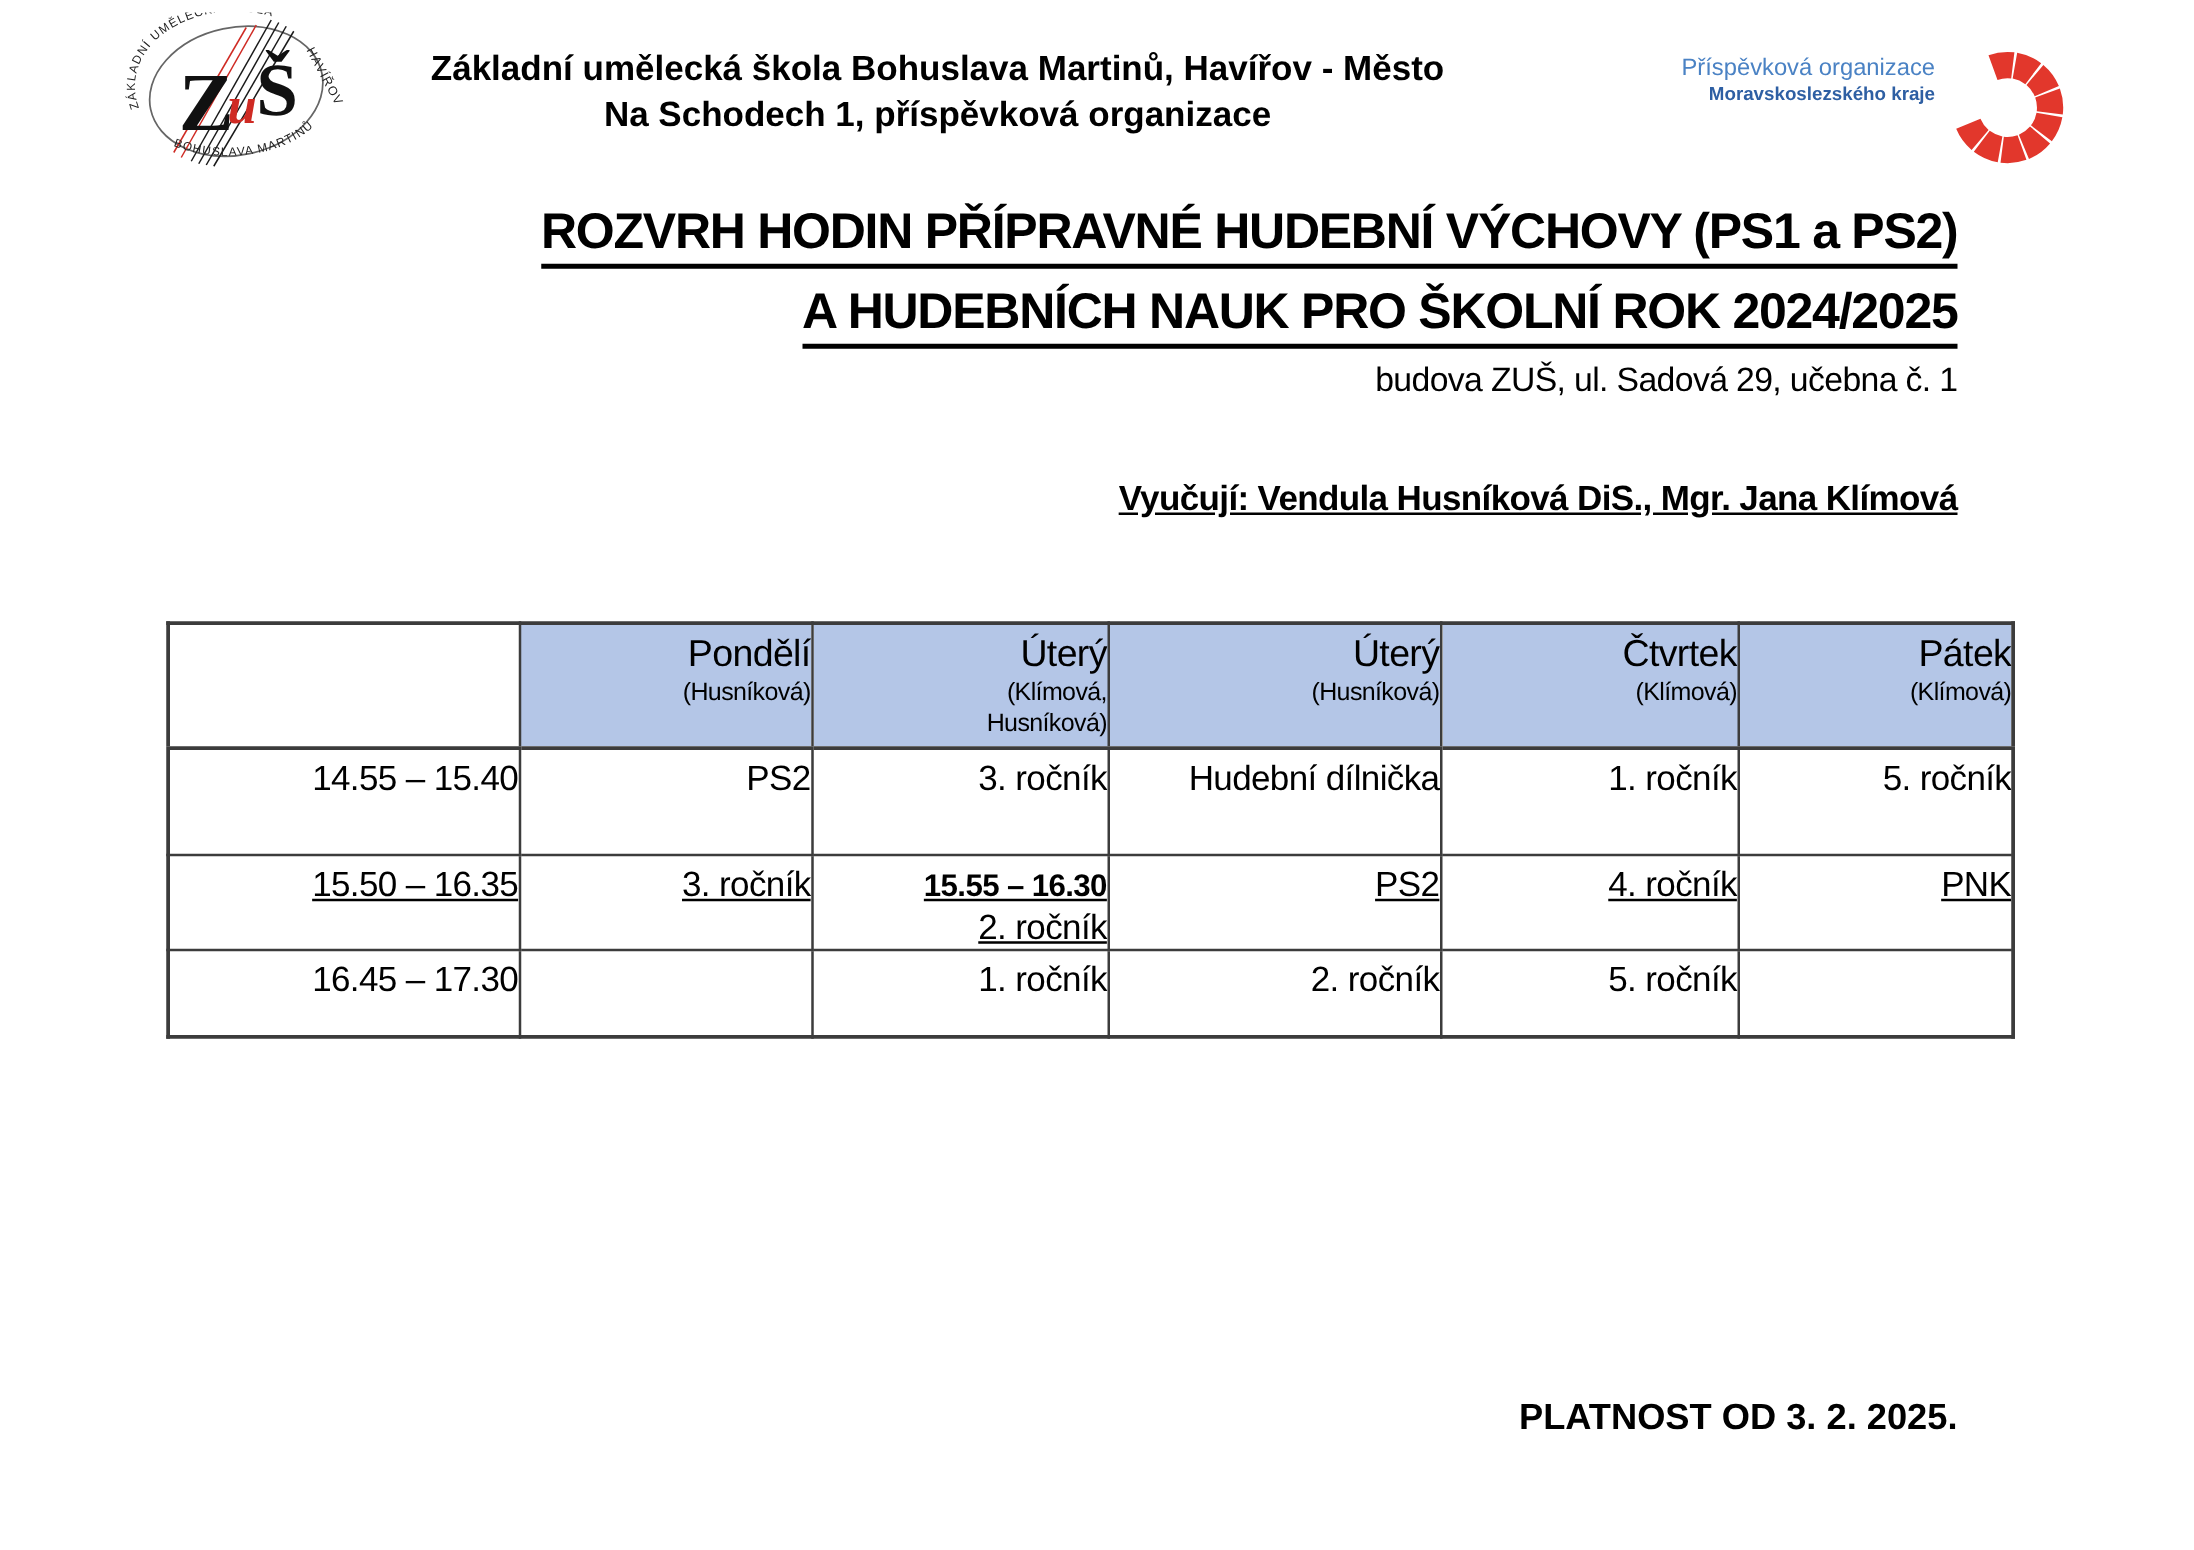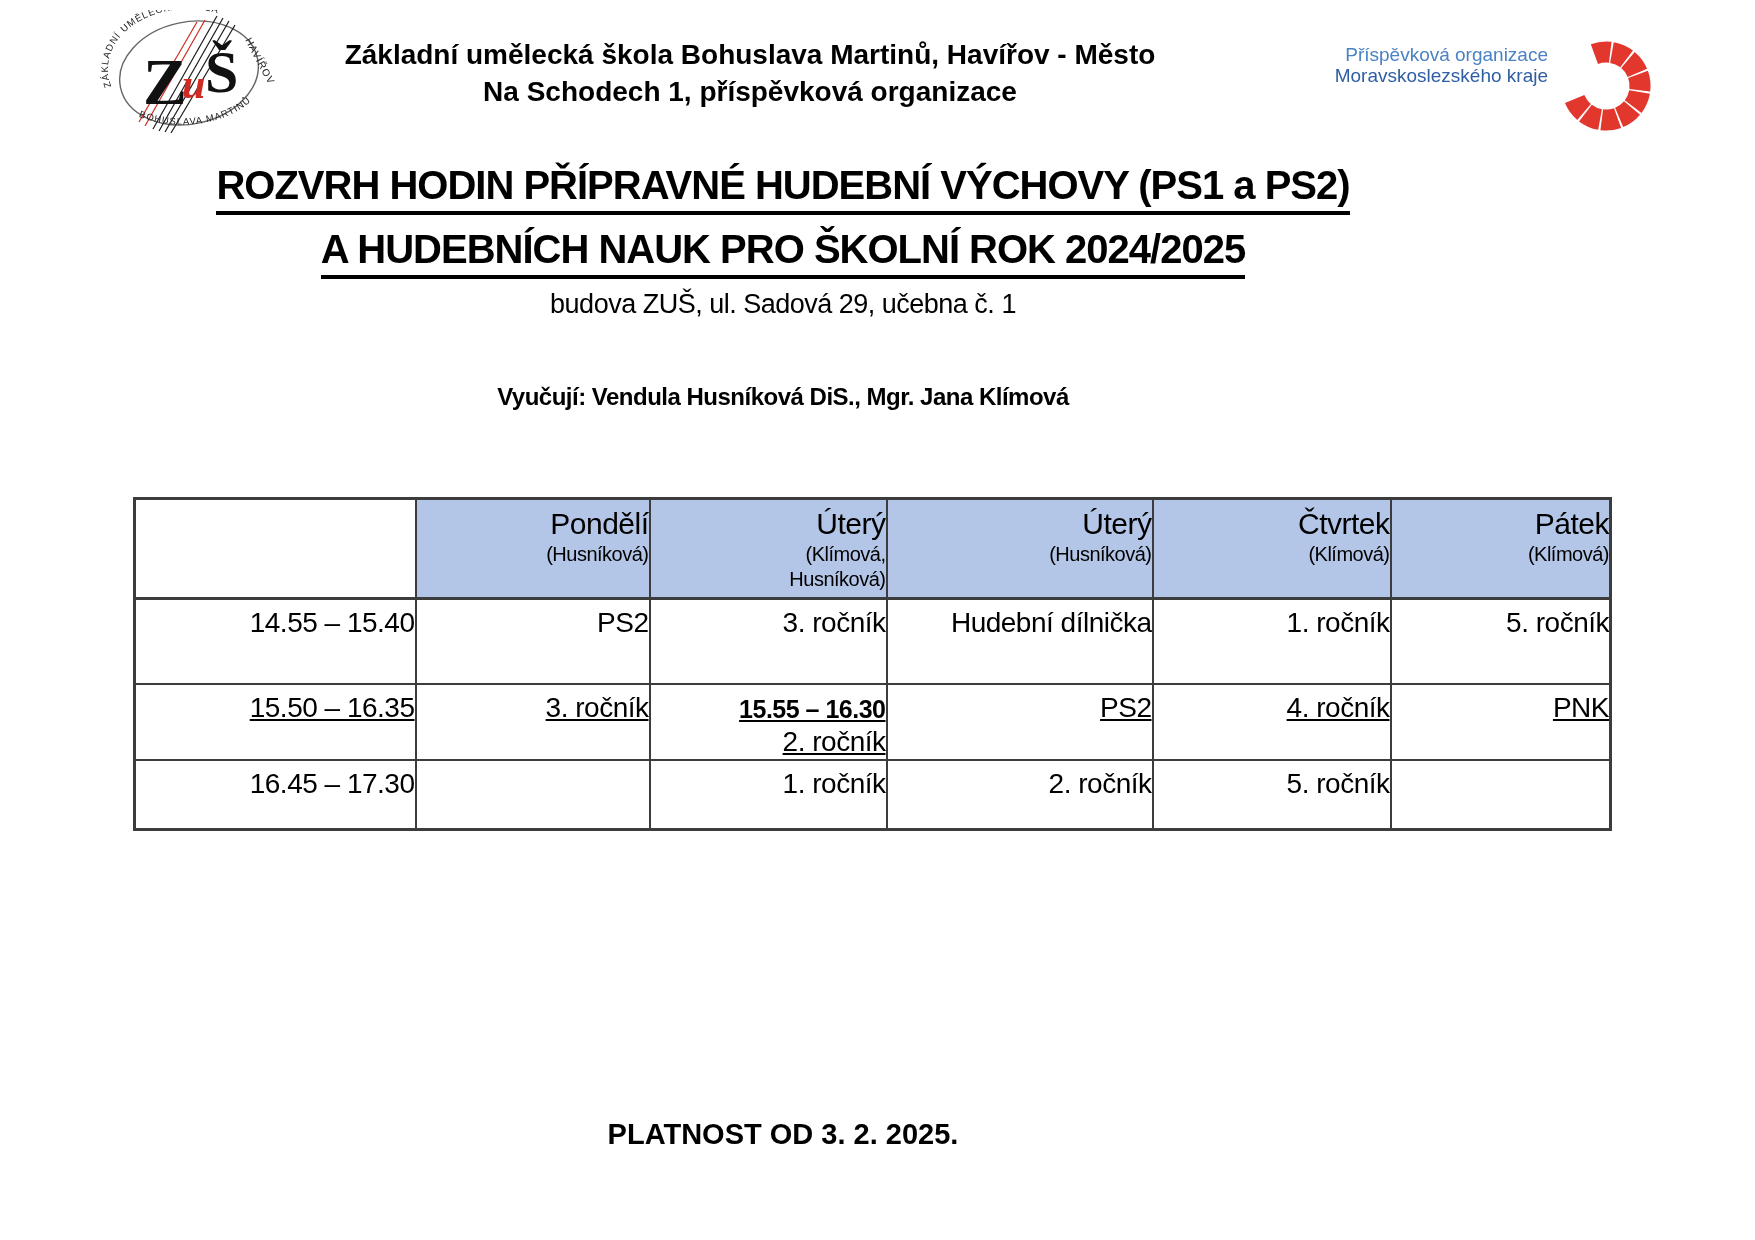--- a/index.html
+++ b/index.html
@@ -18,31 +18,31 @@
   
   .zus-logo{left:93px;top:10px;width:192px;height:126px;}
 
   
   .school-name{left:0;top:36px;width:1500px;text-align:center;
     font-size:28px;font-weight:bold;line-height:37px;}
 
   
   .org-badge-text{left:1260px;top:44px;width:288px;text-align:right;line-height:21px;}
   .org-badge-text .l1{font-size:19px;color:var(--badge1);}
-  .org-badge-text .l2{font-size:19px;font-weight:normal;color:var(--badge2);}
+  .org-badge-text .l2{font-size:15px;font-weight:bold;color:var(--badge2);}
   .msk-ring{left:1556px;top:33px;width:100px;height:104px;}
 
   
-  .center-row{left:0;width:1566px;text-align:center;}
+  .center-row{left:0;width:1566px;text-align:right;}
   .doc-title{font-size:40px;font-weight:bold;letter-spacing:-1px;}
   .doc-title .ul{display:inline-block;border-bottom:4px solid #000;padding-bottom:3px;}
   .title1{top:163px;}
   .title2{top:227px;}
   .location{top:289px;font-size:27px;letter-spacing:-0.5px;}
-  .teachers{top:383px;font-size:24px;font-weight:bold;letter-spacing:-0.5px;}
+  .teachers{top:383px;font-size:28px;font-weight:bold;letter-spacing:-0.5px;text-decoration:underline;}
 
   
   table.schedule{left:133px;top:497px;width:1476px;position:absolute;
     border-collapse:collapse;table-layout:fixed;
     border:3px solid var(--border);}
   table.schedule th, table.schedule td{
     border:2px solid var(--border);
     vertical-align:top;text-align:right;
     letter-spacing:-0.5px;overflow:hidden;}
   table.schedule thead th{background:var(--header-bg);padding-top:6px;border-bottom:3px solid var(--border);}

